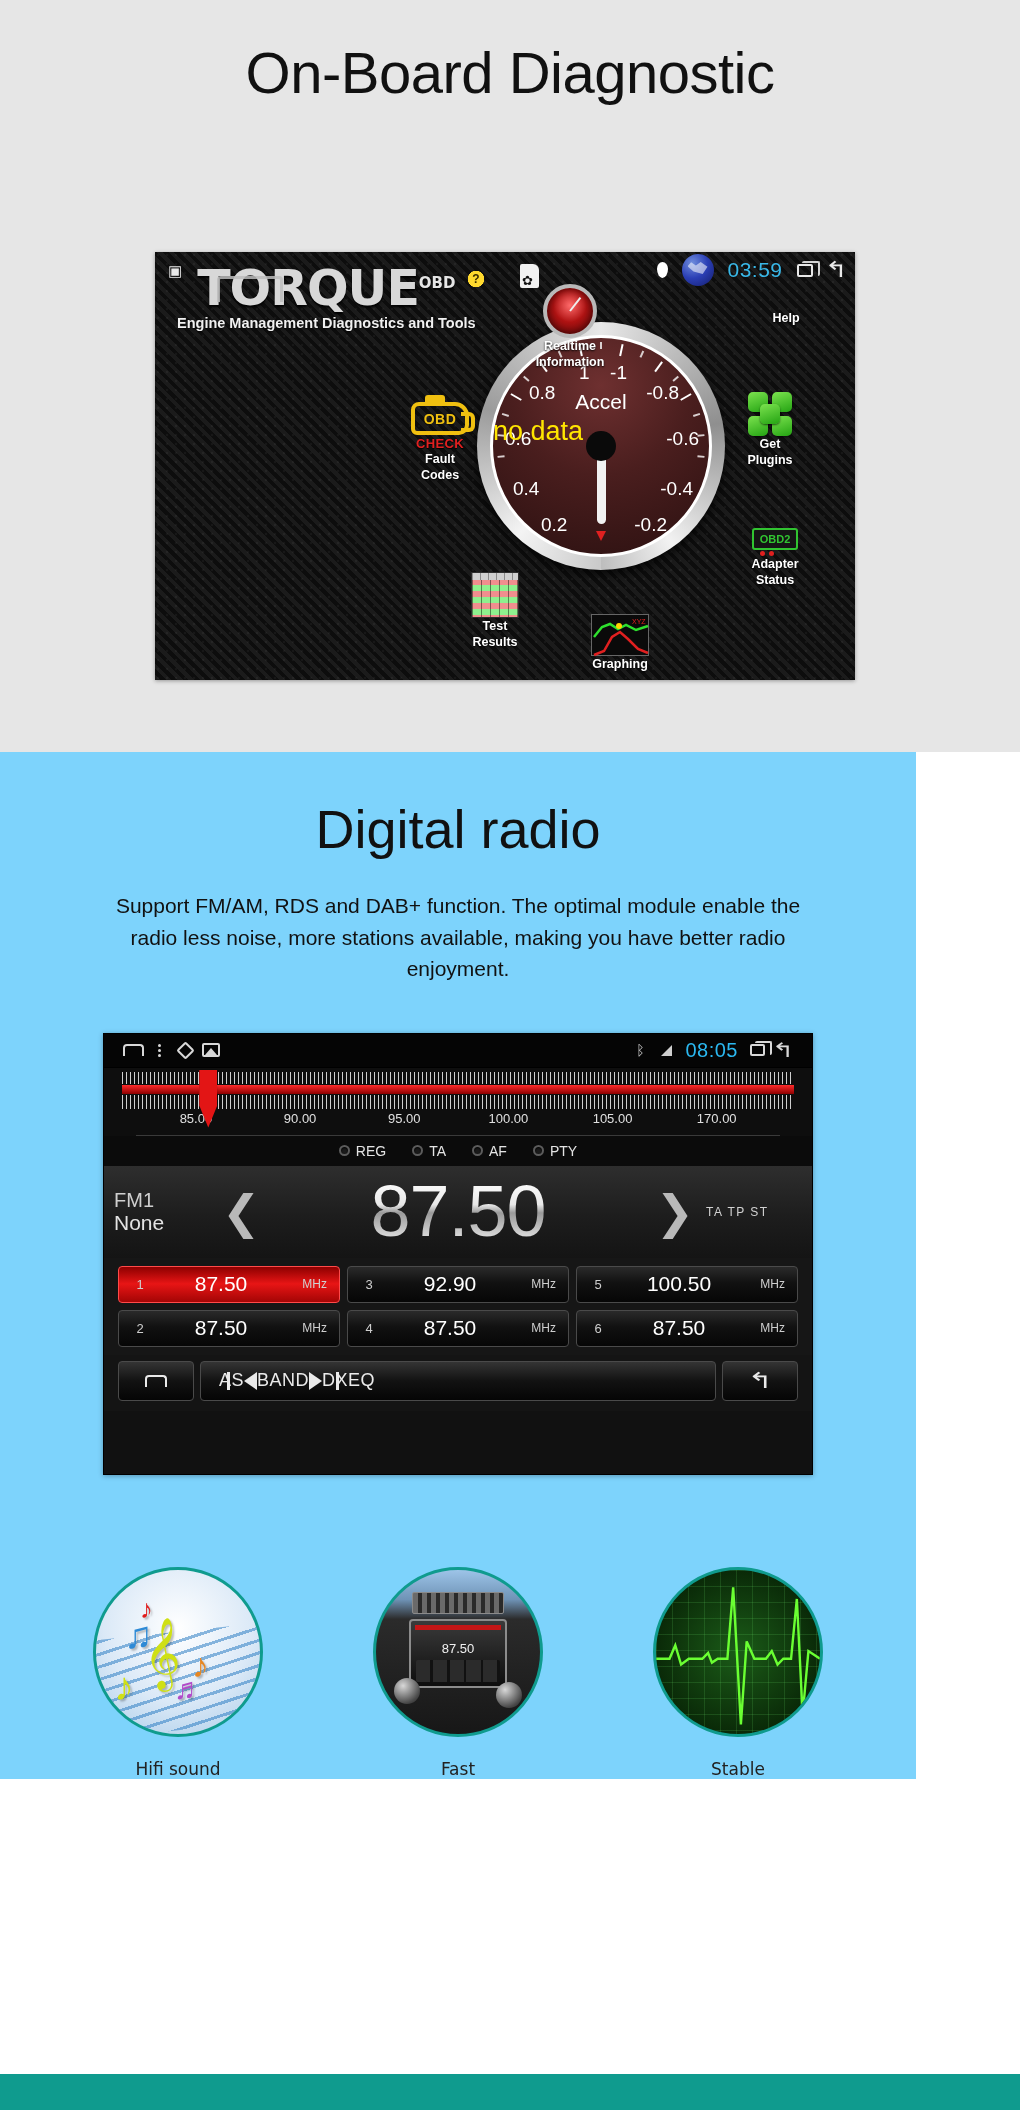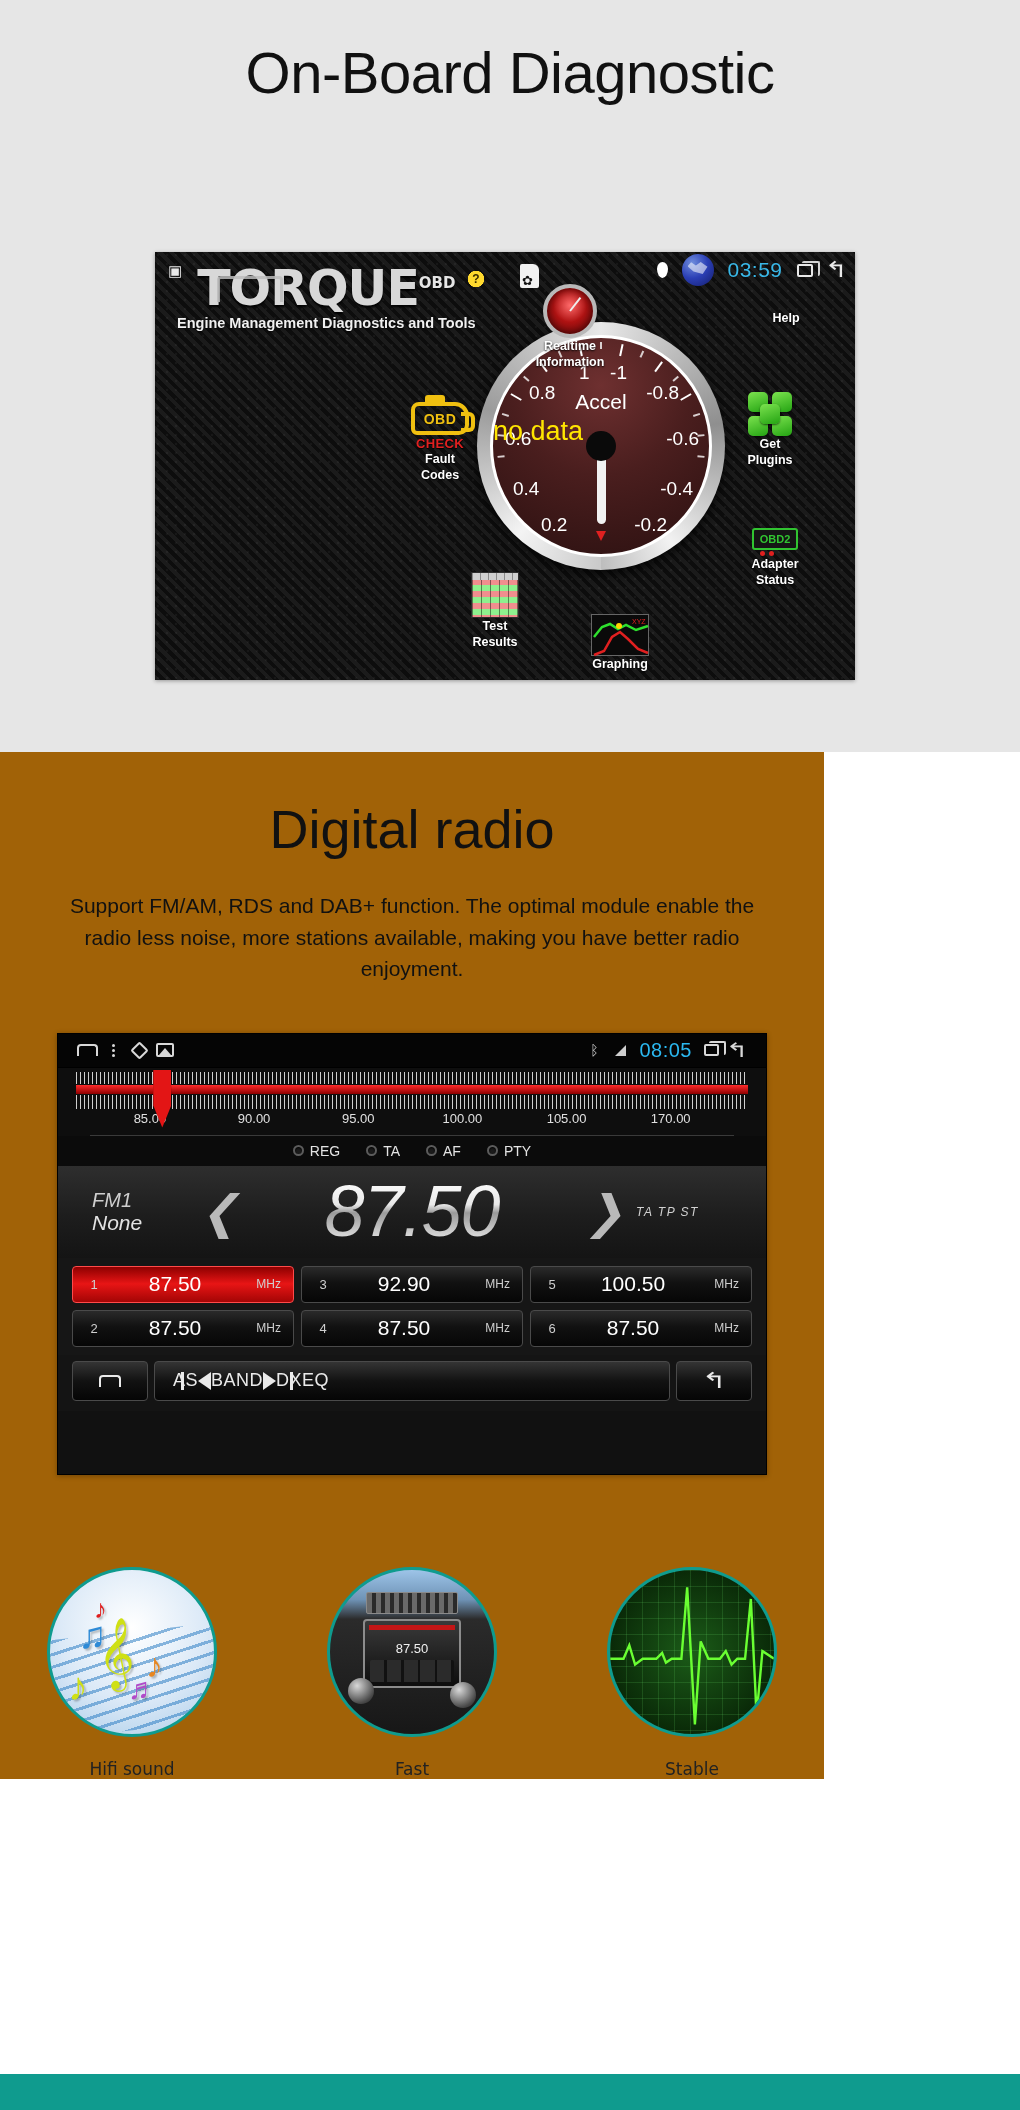--- a/index.html
+++ b/index.html
@@ -179,21 +179,21 @@
   .accel-label { position:absolute; width:100%; top:52px; text-align:center; color:#fff; font-size:21px;}
   .accel-nodata { position:absolute; width:100%; top:78px; text-align:left; color:#ffe600; font-size:27px;}
   .hub { position:absolute; left:50%; top:50%; width:30px; height:30px; margin:-15px 0 0 -15px;
          border-radius:50%; background:#0a0a0a; z-index:4;}
   .needle { position:absolute; left:50%; top:50%; width:9px; height:78px; margin-left:-4.5px;
             background:#f2f2f2; border-radius:5px; transform-origin: 50% 0%; z-index:3;}
   .redmark { position:absolute; left:50%; bottom:13px; margin-left:-5px; width:0; height:0;
              border-left:5px solid transparent; border-right:5px solid transparent; border-top:10px solid #e02020;}
 
   
-  .radio-section { width: 824px; position: relative; background:#a16207; padding-top: 46px; text-align:center;}
+  .radio-section { width: 916px; position: relative; background:#7dd3fc; padding-top: 46px; text-align:center;}
   .radio-title { font-size: 54px; font-weight: 400; color: #111; }
   .radio-desc { font-size: 21px; color: #111; line-height: 1.5; margin: 30px auto 0; width: 700px; }
 
   
   .radio-shot {
     width: 710px; height: 442px; margin: 48px auto 0;
     background: #111; border: 1px solid #000; position: relative; overflow: hidden;
     box-shadow: 0 1px 5px rgba(0,0,0,.3);
     display: flex; flex-direction: column;
   }
@@ -239,24 +239,23 @@
   .scale-nums { display: flex; position: relative; height: 22px; margin-top: 2px; }
   .scale-nums span { position: absolute; color: #e0e0e0; font-size: 13px; transform: translateX(-50%); }
   .r-divider { height:1px; background:#3a3a3a; margin: 2px 14px 0;}
 
   .rds-row { background:#0b0b0b; height: 30px; display: flex; align-items: center; justify-content: center; gap: 26px;}
   .rds-item { display: flex; align-items: center; gap: 6px; color: #e4e4e4; font-size: 14px;}
   .rds-led { width: 11px; height: 11px; border-radius: 50%; background: #1b1b1b;
              border: 2px solid #5c5c5c; box-shadow: inset 0 1px 2px #000;}
 
   .freq-row {
-    flex: 0 0 auto; height: 92px; display: flex; align-items: center; padding: 0 34px;
+    flex: 0 0 auto; height: 92px; display: flex; align-items: center; padding: 0 10px;
     background: linear-gradient(to bottom, #2e2e2e 0%, #1d1d1d 55%, #141414 100%);
     position: relative;
-    font-style: italic;
   }
   .band-box { color:#cfcfcf; font-size: 20px; line-height: 1.1; width: 96px; text-align:left;}
   .band-box .b2 { font-size: 21px; color:#e3e3e3; }
   .chev { color: #b9b9b9; font-size: 46px; font-weight: 300; padding: 0 12px; line-height: 1; }
   .freq-big {
     flex: 1; text-align: center; font-size: 72px; font-weight: 400; line-height: .95;
     background: linear-gradient(to bottom, #ffffff 0%, #e8e8e8 40%, #9a9a9a 52%, #f2f2f2 100%);
     -webkit-background-clip: text; background-clip: text; color: transparent;
     letter-spacing: -1px;
   }

